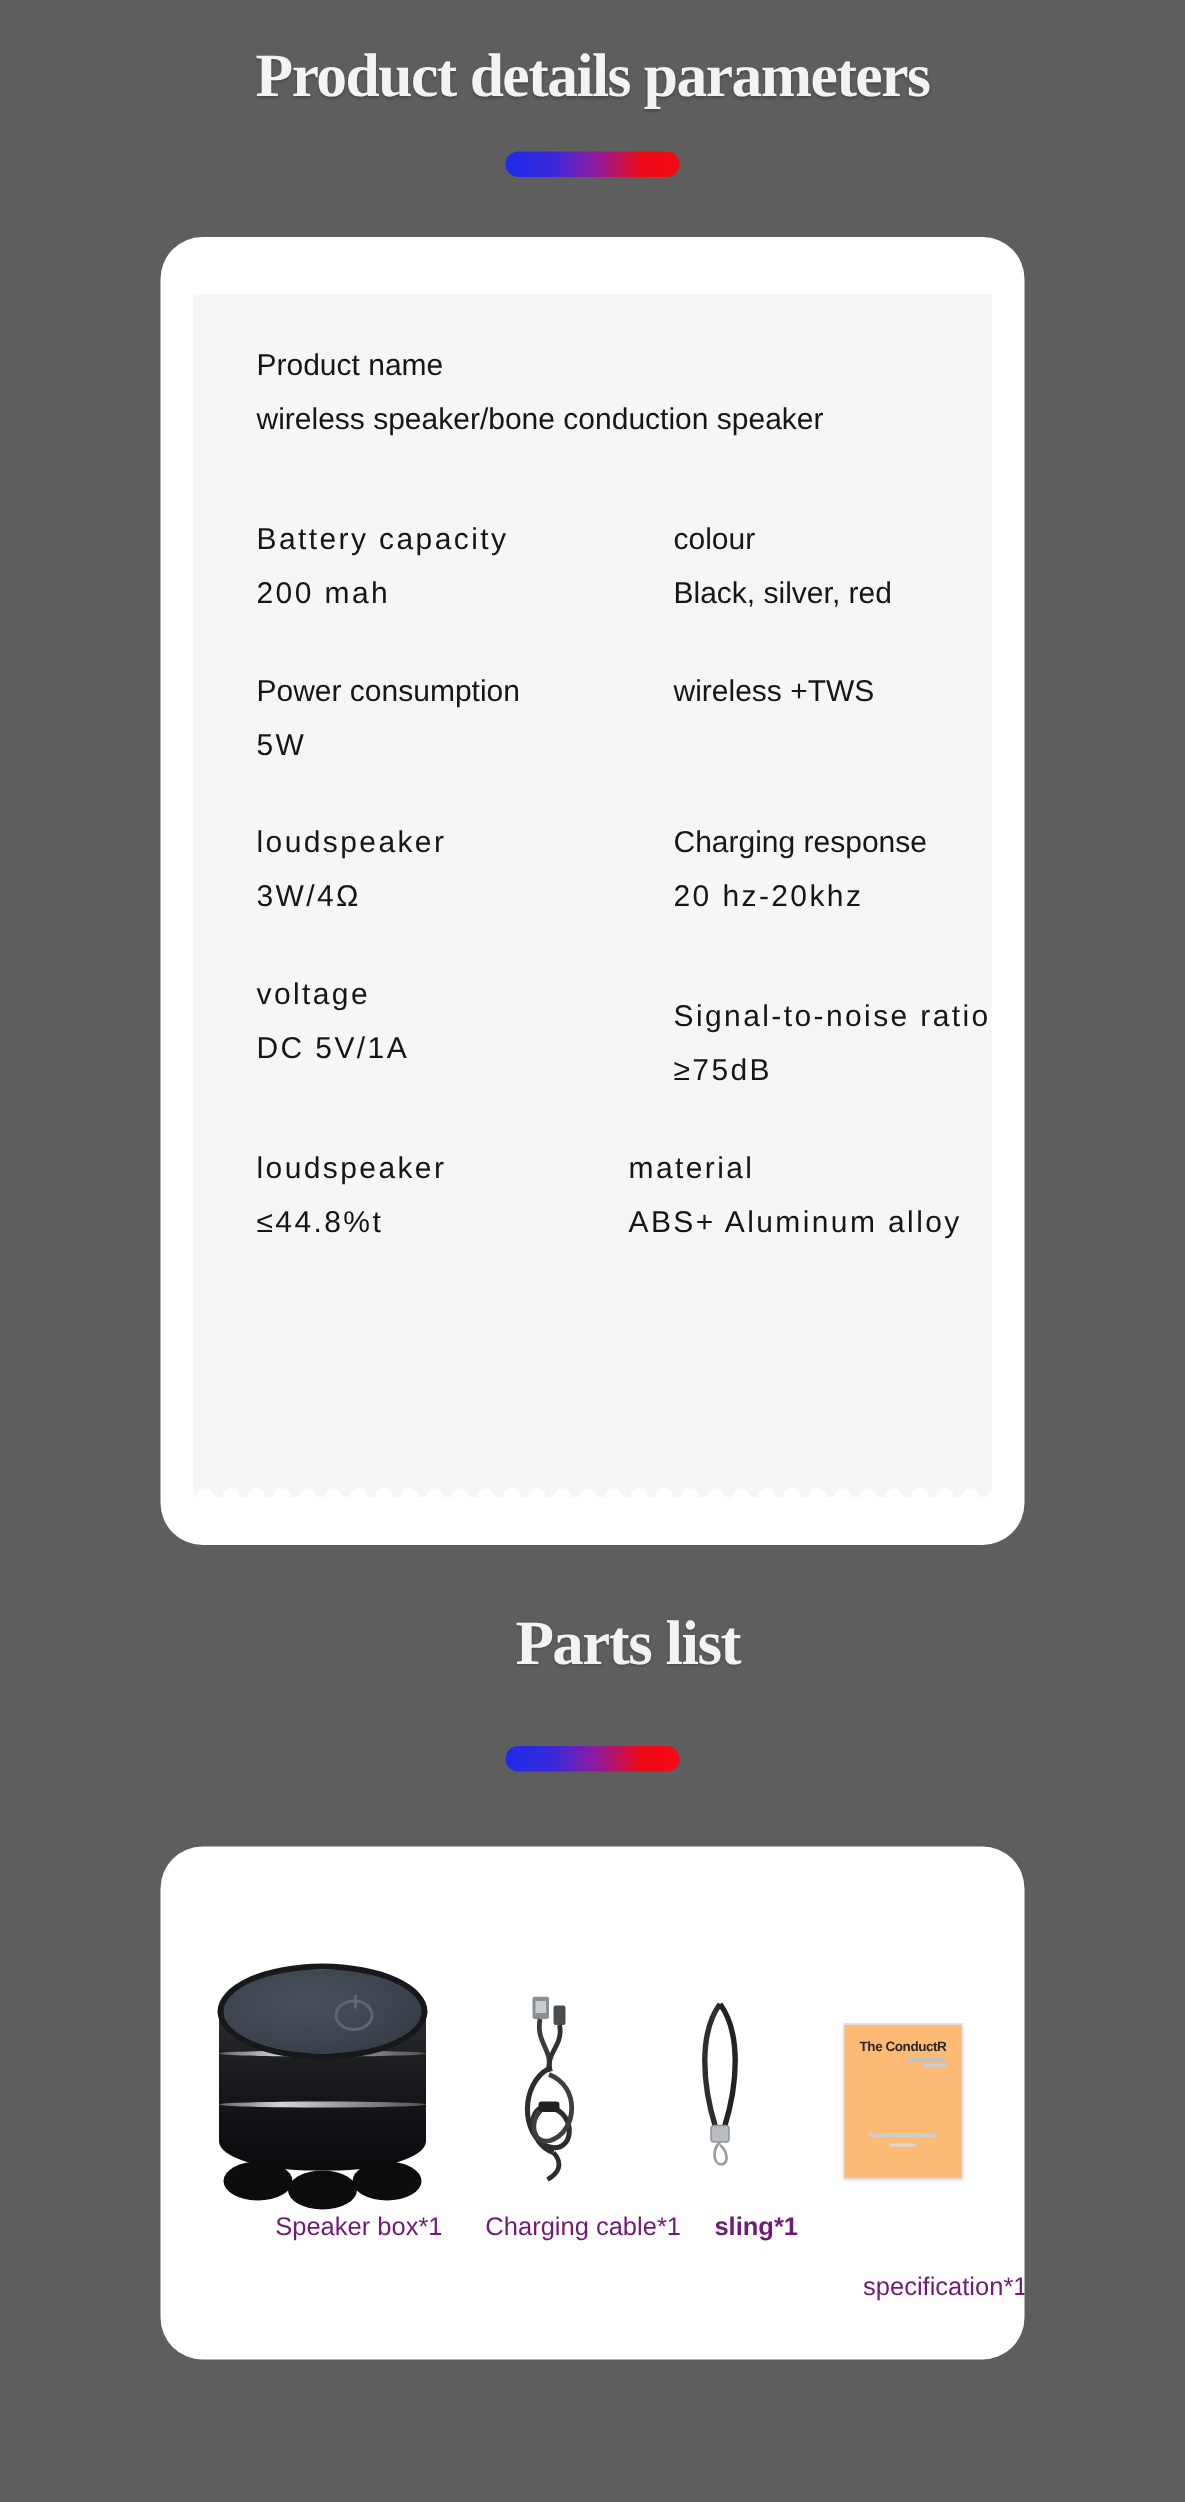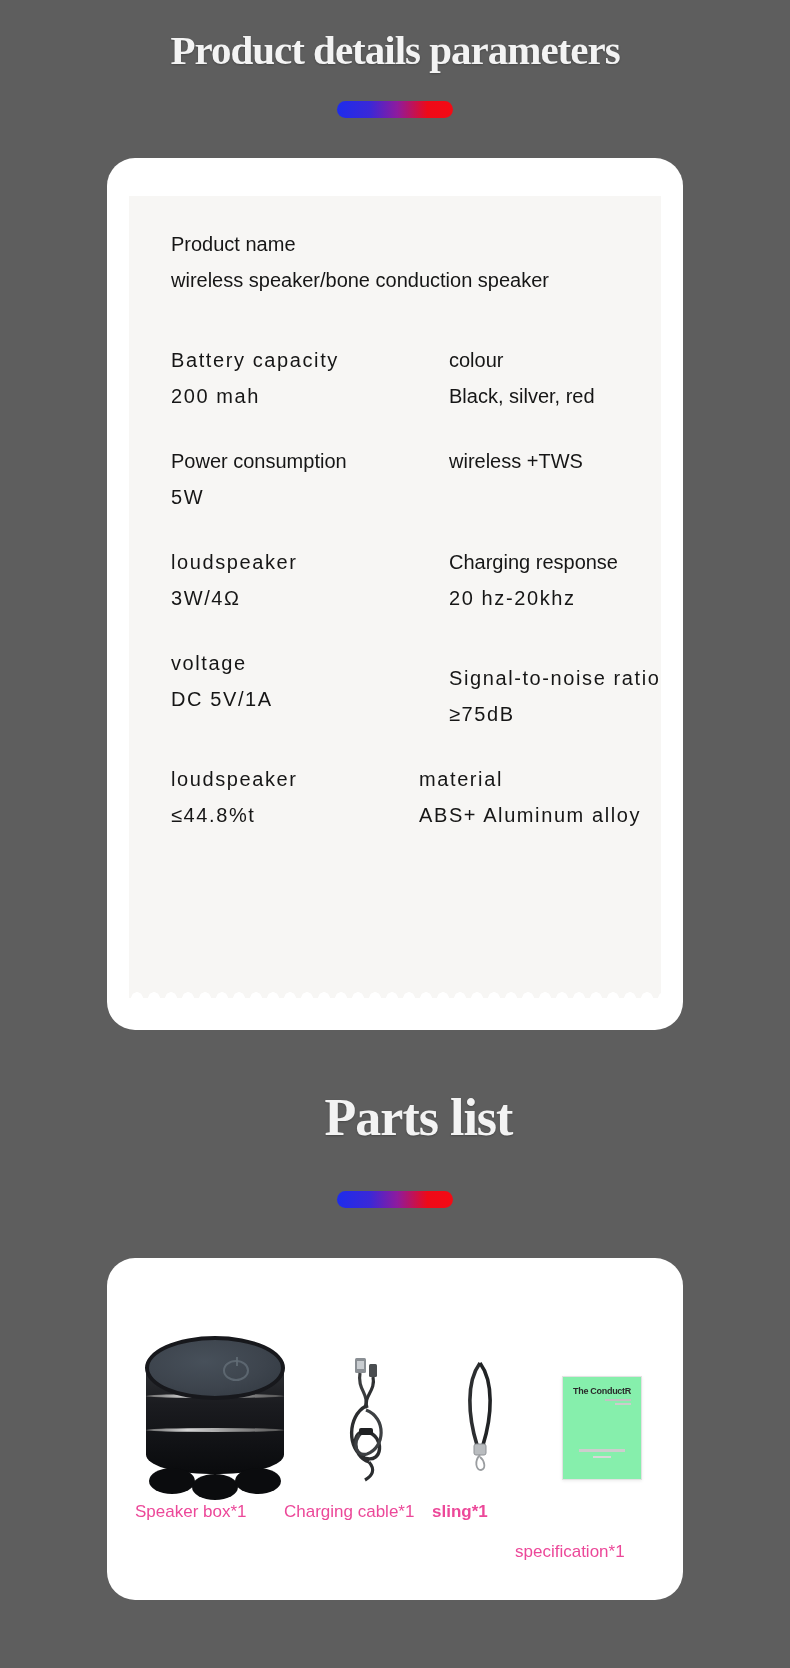--- a/index.html
+++ b/index.html
@@ -19,21 +19,21 @@
   .section-title {
     padding-top: 26px;
     text-align: center;
     font-size: 41px;
     font-weight: bold;
     letter-spacing: -1px;
     color: #f3f3f3;
     text-shadow: 0 1px 2px rgba(0,0,0,0.25);
     font-family: Liberation Serif, serif;
   }
-  .section-title.second { padding-top: 58px; font-size: 52px; margin-left: 47px; }
+  .section-title.second { padding-top: 42px; font-size: 42px; margin-left: 47px; }
 
   .divider {
     width: 116px;
     height: 17px;
     margin: 27px auto 0;
     border-radius: 9px;
     background: linear-gradient(90deg, #1d2cec 0%, #3a28d8 28%, #8e1b9e 52%, #ee0a18 78%, #f40a14 100%);
   }
   .divider.second { margin-top: 44px; }
 
@@ -80,22 +80,22 @@
   }
   .cell { min-height: 72px; }
   .shift-down { margin-top: 15px; }
   .shift-left { margin-left: -30px; }
 
   
   .part-label {
     position: absolute;
     top: 244px;
     font-size: 17px;
-    color: #ec4899;
-    text-align: left;
+    color: #701a75;
+    text-align: right;
     white-space: nowrap;
   }
   .part-label.l1 { left: 28px;  width: 160px; }
   .part-label.l2 { left: 177px; width: 170px; }
   .part-label.l3 { left: 325px; width: 100px; font-weight: bold; }
   .part-label.l4 { left: 408px; width: 170px; margin-top: 40px; }
 
   
   .speaker { position: absolute; left: 38px; top: 78px; width: 140px; height: 165px; }
   .spk-body {
@@ -130,21 +130,21 @@
     border-radius: 50%;
   }
   .power-icon::after {
     content: ""; position: absolute; left: 11px; top: -5px;
     width: 2px; height: 9px; background: rgba(98,108,118,0.85);
   }
 
   
   .booklet {
     position: absolute; left: 455px; top: 118px; width: 80px; height: 104px;
-    background: #86efac; border: 1px solid #e2e2e2;
+    background: #fdba74; border: 1px solid #e2e2e2;
     box-shadow: 0 1px 3px rgba(0,0,0,0.08);
   }
   .booklet-brand {
     margin-top: 9px; text-align: center;
     font-size: 9px; font-weight: bold; color: #2a2a2a; letter-spacing: -0.3px;
   }
   .booklet-sub1 { width: 26px; height: 2px; background: #c2c2c2; margin: 3px 10px 0 auto; }
   .booklet-sub2 { width: 16px; height: 2px; background: #cccccc; margin: 2px 10px 0 auto; }
   .booklet-line1 { width: 46px; height: 3px; background: #cdcdcd; margin: 44px auto 0; }
   .booklet-line2 { width: 18px; height: 2px; background: #d8d8d8; margin: 4px auto 0; }

